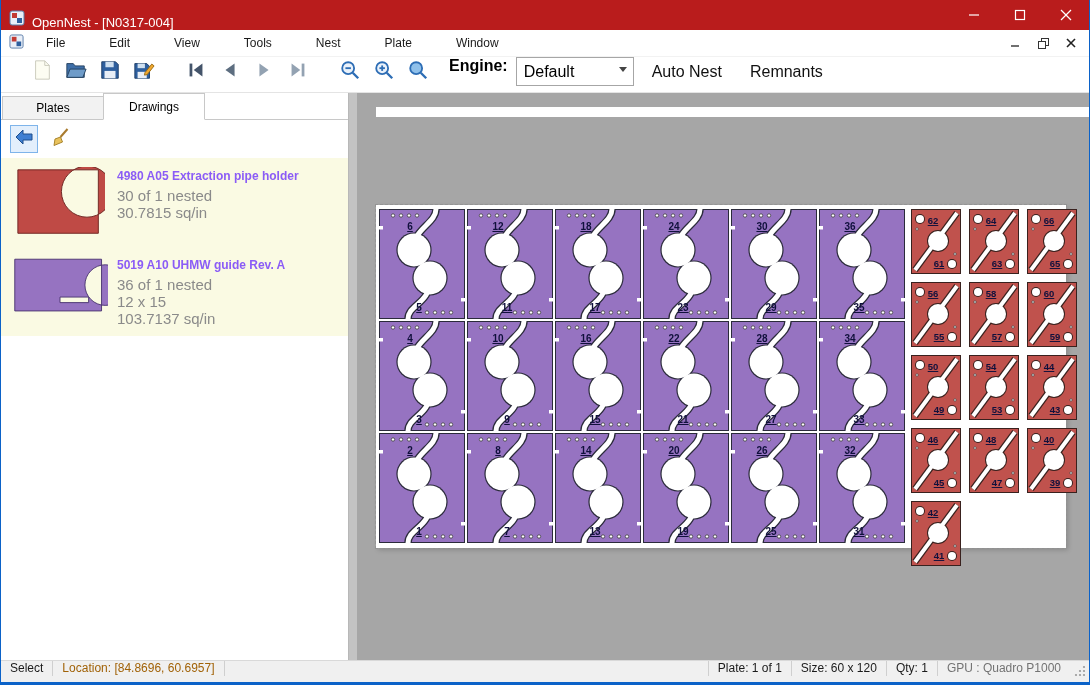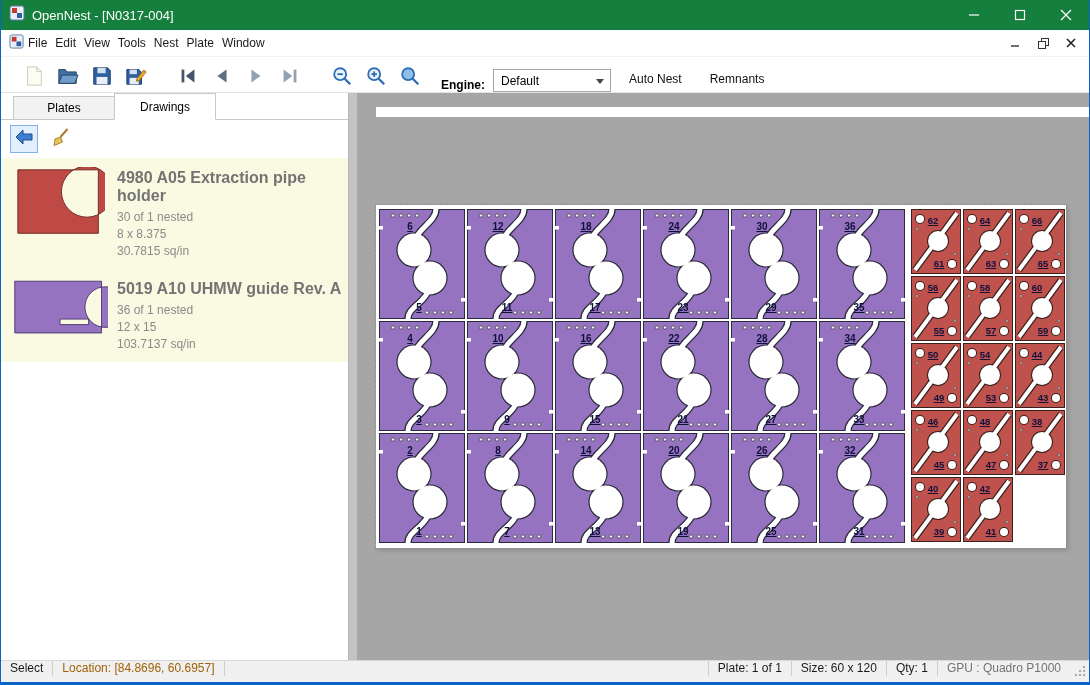--- a/index.html
+++ b/index.html
@@ -1,59 +1,59 @@
 <!DOCTYPE html>
 <html><head>
 <meta charset="utf-8">
 <style>
 *{box-sizing:border-box;margin:0;padding:0}
 html,body{width:1090px;height:685px;overflow:hidden;font-family:"Liberation Sans",sans-serif;background:#fff}
 .window{width:1090px;height:685px;display:flex;flex-direction:column;border-left:1px solid #0b62c8;border-right:1px solid #0b62c8;background:#fff}
 
-.titlebar{height:30px;flex:0 0 30px;background:#15803d;display:flex;align-items:center;color:#fff;padding-left:8px}
+.titlebar{height:30px;flex:0 0 30px;background:#b91c1c;display:flex;align-items:flex-end;color:#fff;padding-left:8px}
 .titlebar .title{font-size:13px;margin-left:7px}
 .tc-group{margin-left:auto;display:flex;height:30px}
 .tc{width:46px;height:30px;display:flex;align-items:center;justify-content:center}
 
 .menubar{height:27px;flex:0 0 27px;background:#fff;display:flex;align-items:center;padding-left:8px;border-bottom:1px solid #f2f2f2}
-.menu-item{padding:5px 4px;font-size:12px;color:#1a1a1a}
+.menu-item{padding:5px 22px;font-size:12px;color:#1a1a1a}
 .mdi-controls{margin-left:auto;display:flex;align-items:center;gap:4px;padding-right:6px}
 .mdi-btn{width:24px;height:19px;display:flex;align-items:center;justify-content:center}
 
-.toolbar{height:36px;flex:0 0 36px;background:#fff;display:flex;align-items:flex-end;border-bottom:1px solid #e4e4e4;padding-left:16px;font-size:12px}
+.toolbar{height:36px;flex:0 0 36px;background:#fff;display:flex;align-items:flex-start;border-bottom:1px solid #e4e4e4;padding-left:24px;font-size:16px}
 .tb-btn{width:34px;height:30px;display:flex;align-items:center;justify-content:center}
 .tb-gap{width:18px}
 .engine-label{font-weight:bold;margin:0 8px 0 14px}
-.combo{width:118px;height:23px;border:1px solid #a6a6a6;background:#fff;display:flex;align-items:center;padding-left:7px;position:relative}
+.combo{width:118px;height:29px;border:1px solid #a6a6a6;background:#fff;display:flex;align-items:center;padding-left:7px;position:relative}
 .combo .chev{position:absolute;right:6px;top:9px;width:0;height:0;border-left:4px solid transparent;border-right:4px solid transparent;border-top:5px solid #444}
 .tool-text-btn{padding:6px 10px;margin-left:8px;color:#111}
 
 .main{flex:1;display:flex;min-height:0}
 .left-panel{width:348px;flex:0 0 348px;background:#fff;display:flex;flex-direction:column;border-right:1px solid #b8b8b8}
 .splitter{width:8px;flex:0 0 8px;background:#c3c3c3}
 .canvas{flex:1;background:#a6a6a6;position:relative;overflow:hidden}
 
-.tabstrip{height:27px;flex:0 0 27px;display:flex;align-items:flex-end;background:#fff;border-bottom:1px solid #c8c8c8;padding-left:12px}
+.tabstrip{height:27px;flex:0 0 27px;display:flex;align-items:flex-end;background:#fff;border-bottom:1px solid #c8c8c8;padding-left:1px}
 .tab{min-width:102px;text-align:center;font-size:12px;padding:4px 10px;border:1px solid #c8c8c8;border-bottom:none;background:#f2f2f2;height:23px;margin-right:-1px}
 .tab.active{background:#fff;height:27px;padding-top:6px;position:relative;z-index:2;margin-bottom:-1px;border-bottom:1px solid #fff}
 .panel-toolbar{height:38px;flex:0 0 38px;display:flex;align-items:center;gap:9px;padding-left:9px;background:#fff}
 .pt-btn{width:28px;height:28px;display:flex;align-items:center;justify-content:center}
 .pt-btn.selected{border:1px solid #7eb4ea;background:#e3effc}
 
 .drawing-list{background:#fafae3}
 .drawing-item{display:flex;padding:9px 6px 9px 10px}
 .thumb{width:98px;flex:0 0 98px;display:flex;justify-content:center;align-items:flex-start}
 .d-info{padding-left:8px;padding-top:2px}
-.d-title{font-size:16px;font-weight:bold;color:#737373;margin-bottom:4px}
-.d-meta{font-size:12px;color:#8a8a8a;line-height:17px}
+.d-title{font-size:12px;font-weight:bold;color:#8b5cf6;margin-bottom:4px}
+.d-meta{font-size:15px;color:#8a8a8a;line-height:17px}
 
 .canvas-strip{position:absolute;left:19px;top:14px;right:0;height:10px;background:#fff}
 .plate{position:absolute;left:19px;top:112px;width:690px;height:343px;background:#fff;outline:1px dashed #949494;box-shadow:2px 2px 5px rgba(0,0,0,.18)}
 #purple-grid{position:absolute;left:3px;top:4px;display:grid;grid-template-columns:repeat(6,86px);grid-auto-rows:110px;gap:2px}
-#red-grid{position:absolute;left:535px;top:4px;display:grid;grid-template-columns:repeat(3,50px);grid-auto-rows:65px;gap:2px}
+#red-grid{position:absolute;left:535px;top:4px;display:grid;grid-template-columns:repeat(3,50px);grid-auto-rows:65px;gap:8px}
 #purple-grid svg,#red-grid svg{display:block}
 
 .statusbar{height:22px;flex:0 0 22px;background:#f0f0f0;border-top:1px solid #d9d9d9;display:flex;align-items:flex-start;font-size:12px;color:#1a1a1a}
 .sb-item{padding:0 9px;white-space:nowrap}
 .sb-sep{width:1px;height:15px;background:#cfcfcf}
 .sb-loc{color:#a16207}
 .sb-spacer{flex:1}
 .sb-gpu{color:#737373}
 .grip{margin:4px 3px 0 4px}
 .bottom-edge{height:3px;flex:0 0 3px;background:#0b62c8}
@@ -233,21 +233,20 @@
       <div class="drawing-list">
         <div class="drawing-item">
           <div class="thumb">
             <svg width="90" height="71" viewBox="0 0 95 75">
               <path fill-rule="evenodd" stroke="#6e2522" d="M3,3 H88 V70 H3 Z M103,26 a27,27 0 1,0 -54,0 a27,27 0 1,0 54,0 Z" fill="#bf4a45"></path>
             </svg>
           </div>
           <div class="d-info">
             <div class="d-title">4980 A05 Extraction pipe holder</div>
             <div class="d-meta">30 of 1 nested</div>
-            <div class="d-meta">8 x 8.375</div>
             <div class="d-meta">30.7815 sq/in</div>
           </div>
         </div>
         <div class="drawing-item">
           <div class="thumb">
             <svg width="96" height="60" viewBox="0 0 104 64">
               <path fill-rule="evenodd" stroke="#4a3470" d="M3,3 H97 V59 H3 Z M123,31 a22,22 0 1,0 -44,0 a22,22 0 1,0 44,0 Z M52,44 H83 V50 H52 Z" fill="#9673c1"></path>
             </svg>
           </div>
           <div class="d-info">
@@ -1026,39 +1025,20 @@
                 <path d="M4,61 L46,4" stroke="#fff" stroke-width="4" fill="none"></path>
                 <circle cx="27" cy="32" r="10" fill="#fff"></circle>
                 <circle cx="9" cy="10" r="4" fill="#fff"></circle>
                 <circle cx="41" cy="55" r="4" fill="#fff"></circle>
                 <g fill="#fff" stroke="#3a3a3a" stroke-width="0.7">
                   <circle cx="6" cy="20" r="1.2"></circle>
                   <circle cx="44" cy="45" r="1.2"></circle>
                 </g>
                 <text x="22" y="15" text-anchor="middle" font-family="Liberation Sans, sans-serif" font-size="9.5" font-weight="bold" fill="#10103c" style="text-decoration:underline">48</text>
                 <text x="28" y="58" text-anchor="middle" font-family="Liberation Sans, sans-serif" font-size="9.5" font-weight="bold" fill="#10103c" style="text-decoration:underline">47</text>
-              </svg>
-            </div>
-            <div>
-              <svg viewBox="0 0 50 65" width="50" height="65">
-                <rect x="0.5" y="0.5" width="49" height="64" fill="#c0524d" stroke="#39211e"></rect>
-                <path d="M4,61 L46,4" stroke="#39211e" stroke-width="6.5" fill="none"></path>
-                <circle cx="27" cy="32" r="11" fill="#39211e"></circle>
-                <circle cx="9" cy="10" r="5" fill="#39211e"></circle>
-                <circle cx="41" cy="55" r="5" fill="#39211e"></circle>
-                <path d="M4,61 L46,4" stroke="#fff" stroke-width="4" fill="none"></path>
-                <circle cx="27" cy="32" r="10" fill="#fff"></circle>
-                <circle cx="9" cy="10" r="4" fill="#fff"></circle>
-                <circle cx="41" cy="55" r="4" fill="#fff"></circle>
-                <g fill="#fff" stroke="#3a3a3a" stroke-width="0.7">
-                  <circle cx="6" cy="20" r="1.2"></circle>
-                  <circle cx="44" cy="45" r="1.2"></circle>
-                </g>
-                <text x="22" y="15" text-anchor="middle" font-family="Liberation Sans, sans-serif" font-size="9.5" font-weight="bold" fill="#10103c" style="text-decoration:underline">38</text>
-                <text x="28" y="58" text-anchor="middle" font-family="Liberation Sans, sans-serif" font-size="9.5" font-weight="bold" fill="#10103c" style="text-decoration:underline">37</text>
               </svg>
             </div>
             <div>
               <svg viewBox="0 0 50 65" width="50" height="65">
                 <rect x="0.5" y="0.5" width="49" height="64" fill="#c0524d" stroke="#39211e"></rect>
                 <path d="M4,61 L46,4" stroke="#39211e" stroke-width="6.5" fill="none"></path>
                 <circle cx="27" cy="32" r="11" fill="#39211e"></circle>
                 <circle cx="9" cy="10" r="5" fill="#39211e"></circle>
                 <circle cx="41" cy="55" r="5" fill="#39211e"></circle>
                 <path d="M4,61 L46,4" stroke="#fff" stroke-width="4" fill="none"></path>

